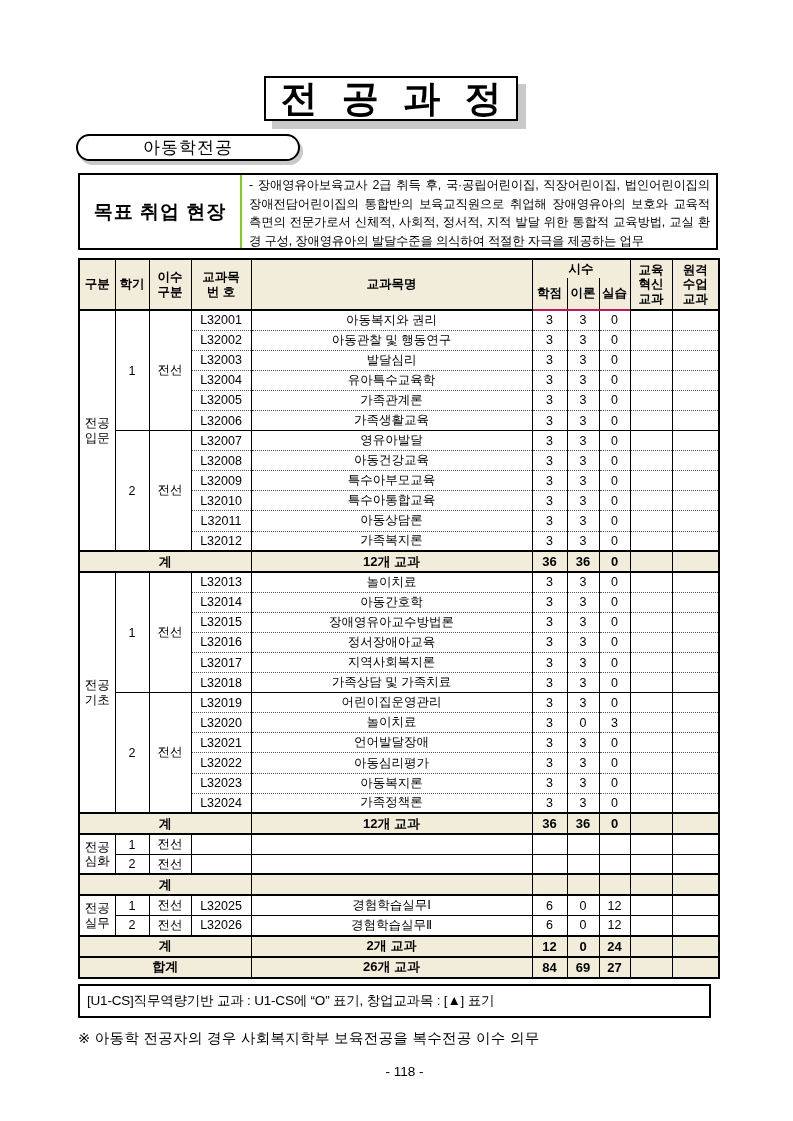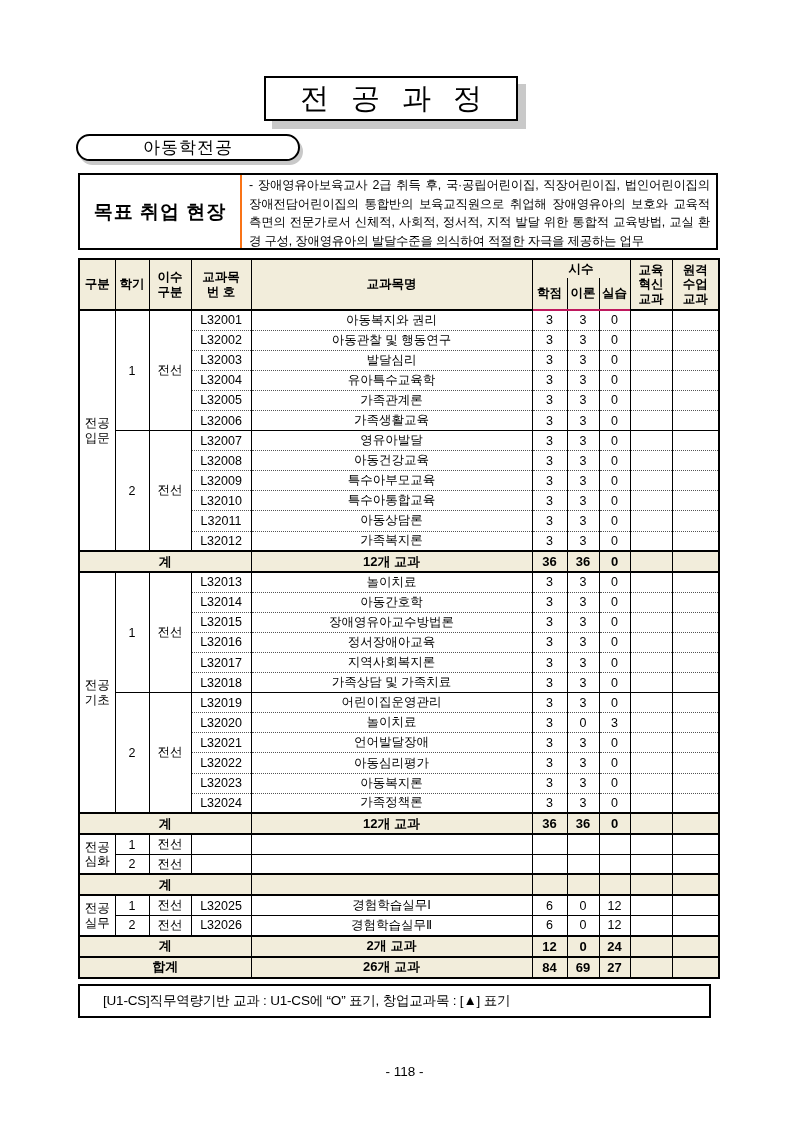--- a/index.html
+++ b/index.html
@@ -10,40 +10,40 @@
     color: #000;
   }
   .page { position: absolute; inset: 0; background: #fff; }
 
   
   .title-box {
     position: absolute; left: 264px; top: 76px; width: 254px; height: 45px;
     border: 2px solid #000; background: #fff;
     box-shadow: 8px 8px 0 #c9c9c9;
     display: flex; align-items: center; justify-content: center;
-    font-size: 29px; font-weight: normal; letter-spacing: 7px;
+    font-size: 37px; font-weight: bold; letter-spacing: 7px;
     text-indent: 7px; white-space: nowrap;
   }
 
   
   .major-pill {
     position: absolute; left: 76px; top: 134px; width: 224px; height: 27px;
     border: 2px solid #000; border-radius: 14px; background: #fff;
     box-shadow: 3px 4px 0 #c9c9c9;
     display: flex; align-items: center; justify-content: center;
     font-size: 17px; font-weight: normal; letter-spacing: 1px;
   }
 
   
   .goal-box {
     position: absolute; left: 78px; top: 173px; width: 640px; height: 77px;
     border: 2px solid #000; display: flex; background: #fff;
   }
   .goal-label {
-    width: 162px; flex: 0 0 162px; border-right: 2px solid #f97316;
+    width: 162px; flex: 0 0 162px; border-right: 2px solid #84cc16;
     display: flex; align-items: center; justify-content: center;
     font-size: 19px; font-weight: bold; letter-spacing: 1px; white-space: nowrap;
   }
   .goal-text {
     flex: 1; padding: 1px 6px 1px 7px;
     font-size: 12.4px; line-height: 18.5px; text-align: justify;
     letter-spacing: -0.2px;
   }
 
   
@@ -77,21 +77,21 @@
   tbody tr.total-row { height: 21px; }
   tbody tr.total-row td {
     background: #f2eddb; font-weight: bold; font-size: 13px;
     border-top: 2px solid #000; border-bottom: 2px solid #000;
   }
 
   
   .note-box {
     position: absolute; left: 78px; top: 984px; width: 633px; height: 34px;
     border: 2px solid #000; background: #fff;
-    display: flex; align-items: center; padding-left: 23px;
+    display: flex; align-items: center; padding-left: 7px;
     font-size: 13.5px; letter-spacing: -0.2px;
   }
   .footnote {
     position: absolute; left: 78px; top: 1029px;
     font-size: 14.5px; letter-spacing: 0.3px;
   }
   .page-number {
     position: absolute; left: 8px; top: 1064px; width: 793px;
     text-align: center; font-size: 13.5px;
   }
@@ -472,16 +472,17 @@
           <td></td>
           <td></td>
         </tr>
       </tbody>
   </table>
 
   <div class="note-box">
     <span>[U1-CS]직무역량기반 교과 : U1-CS에 “O” 표기,  창업교과목 : [▲] 표기</span>
   </div>
 
+  <div class="footnote">※ 아동학 전공자의 경우 사회복지학부 보육전공을 복수전공 이수 의무</div>
 
   <div class="page-number">- 118 -</div>
 
 </div>
 
 </body></html>

